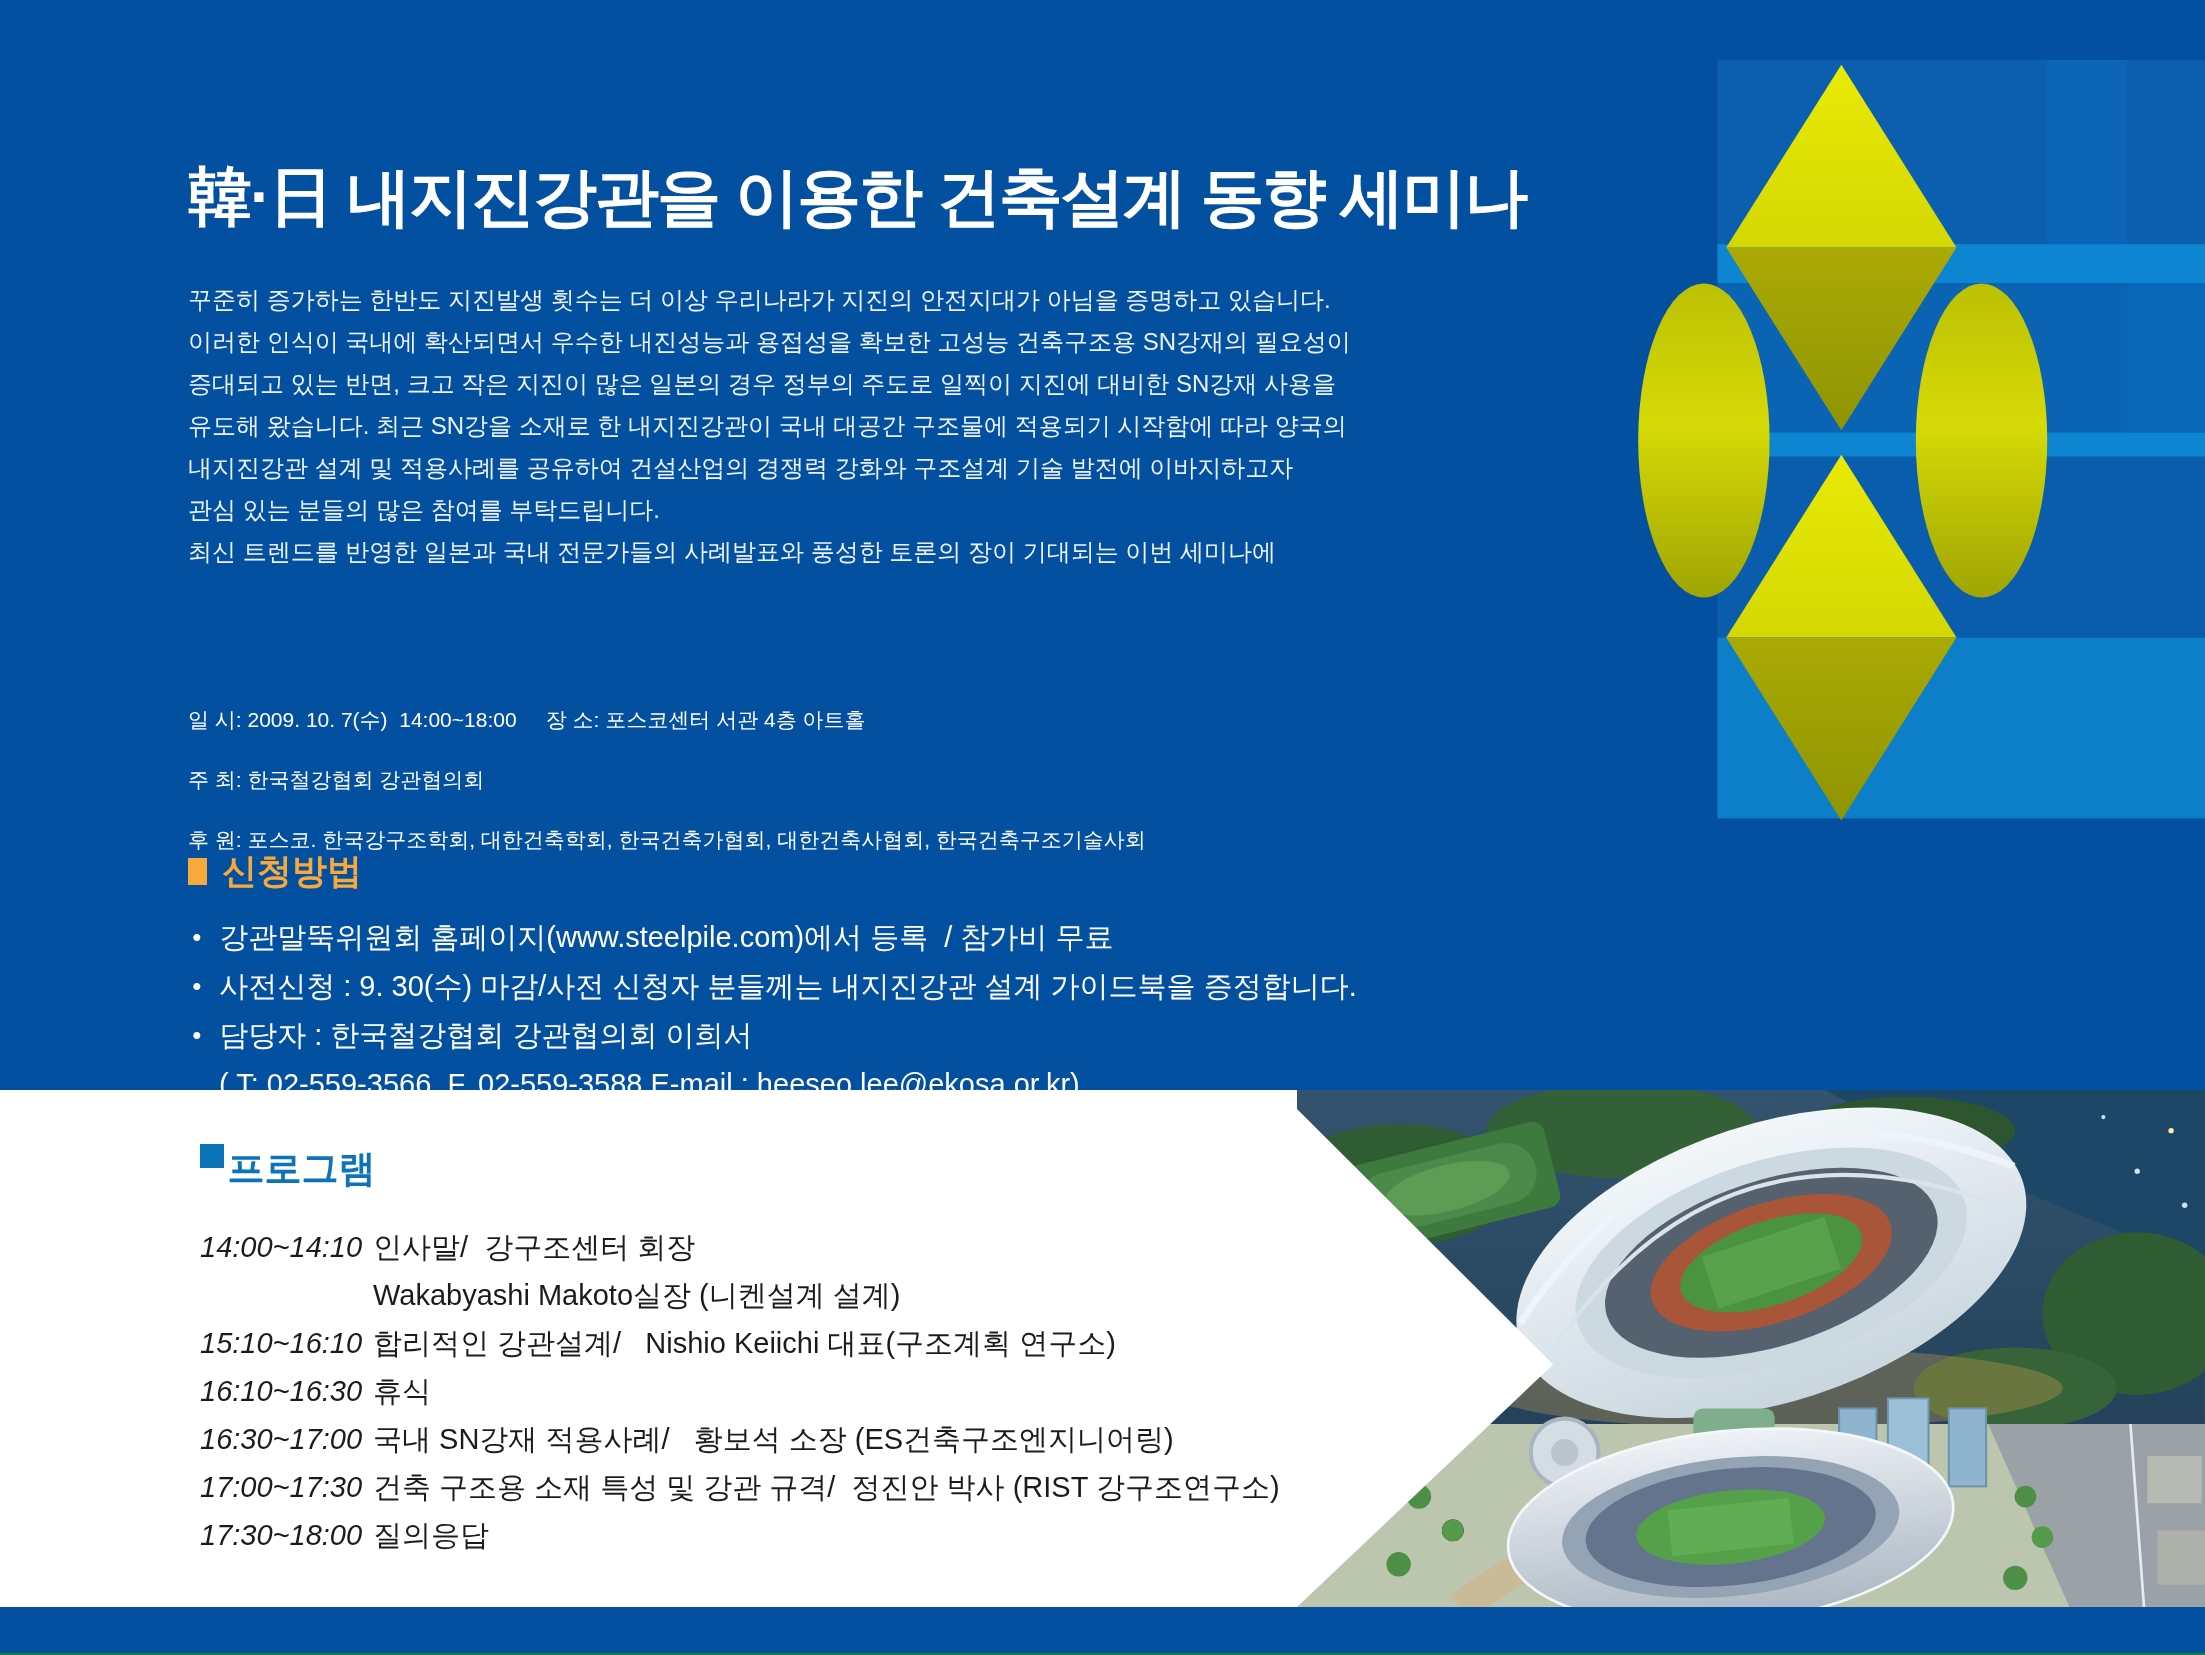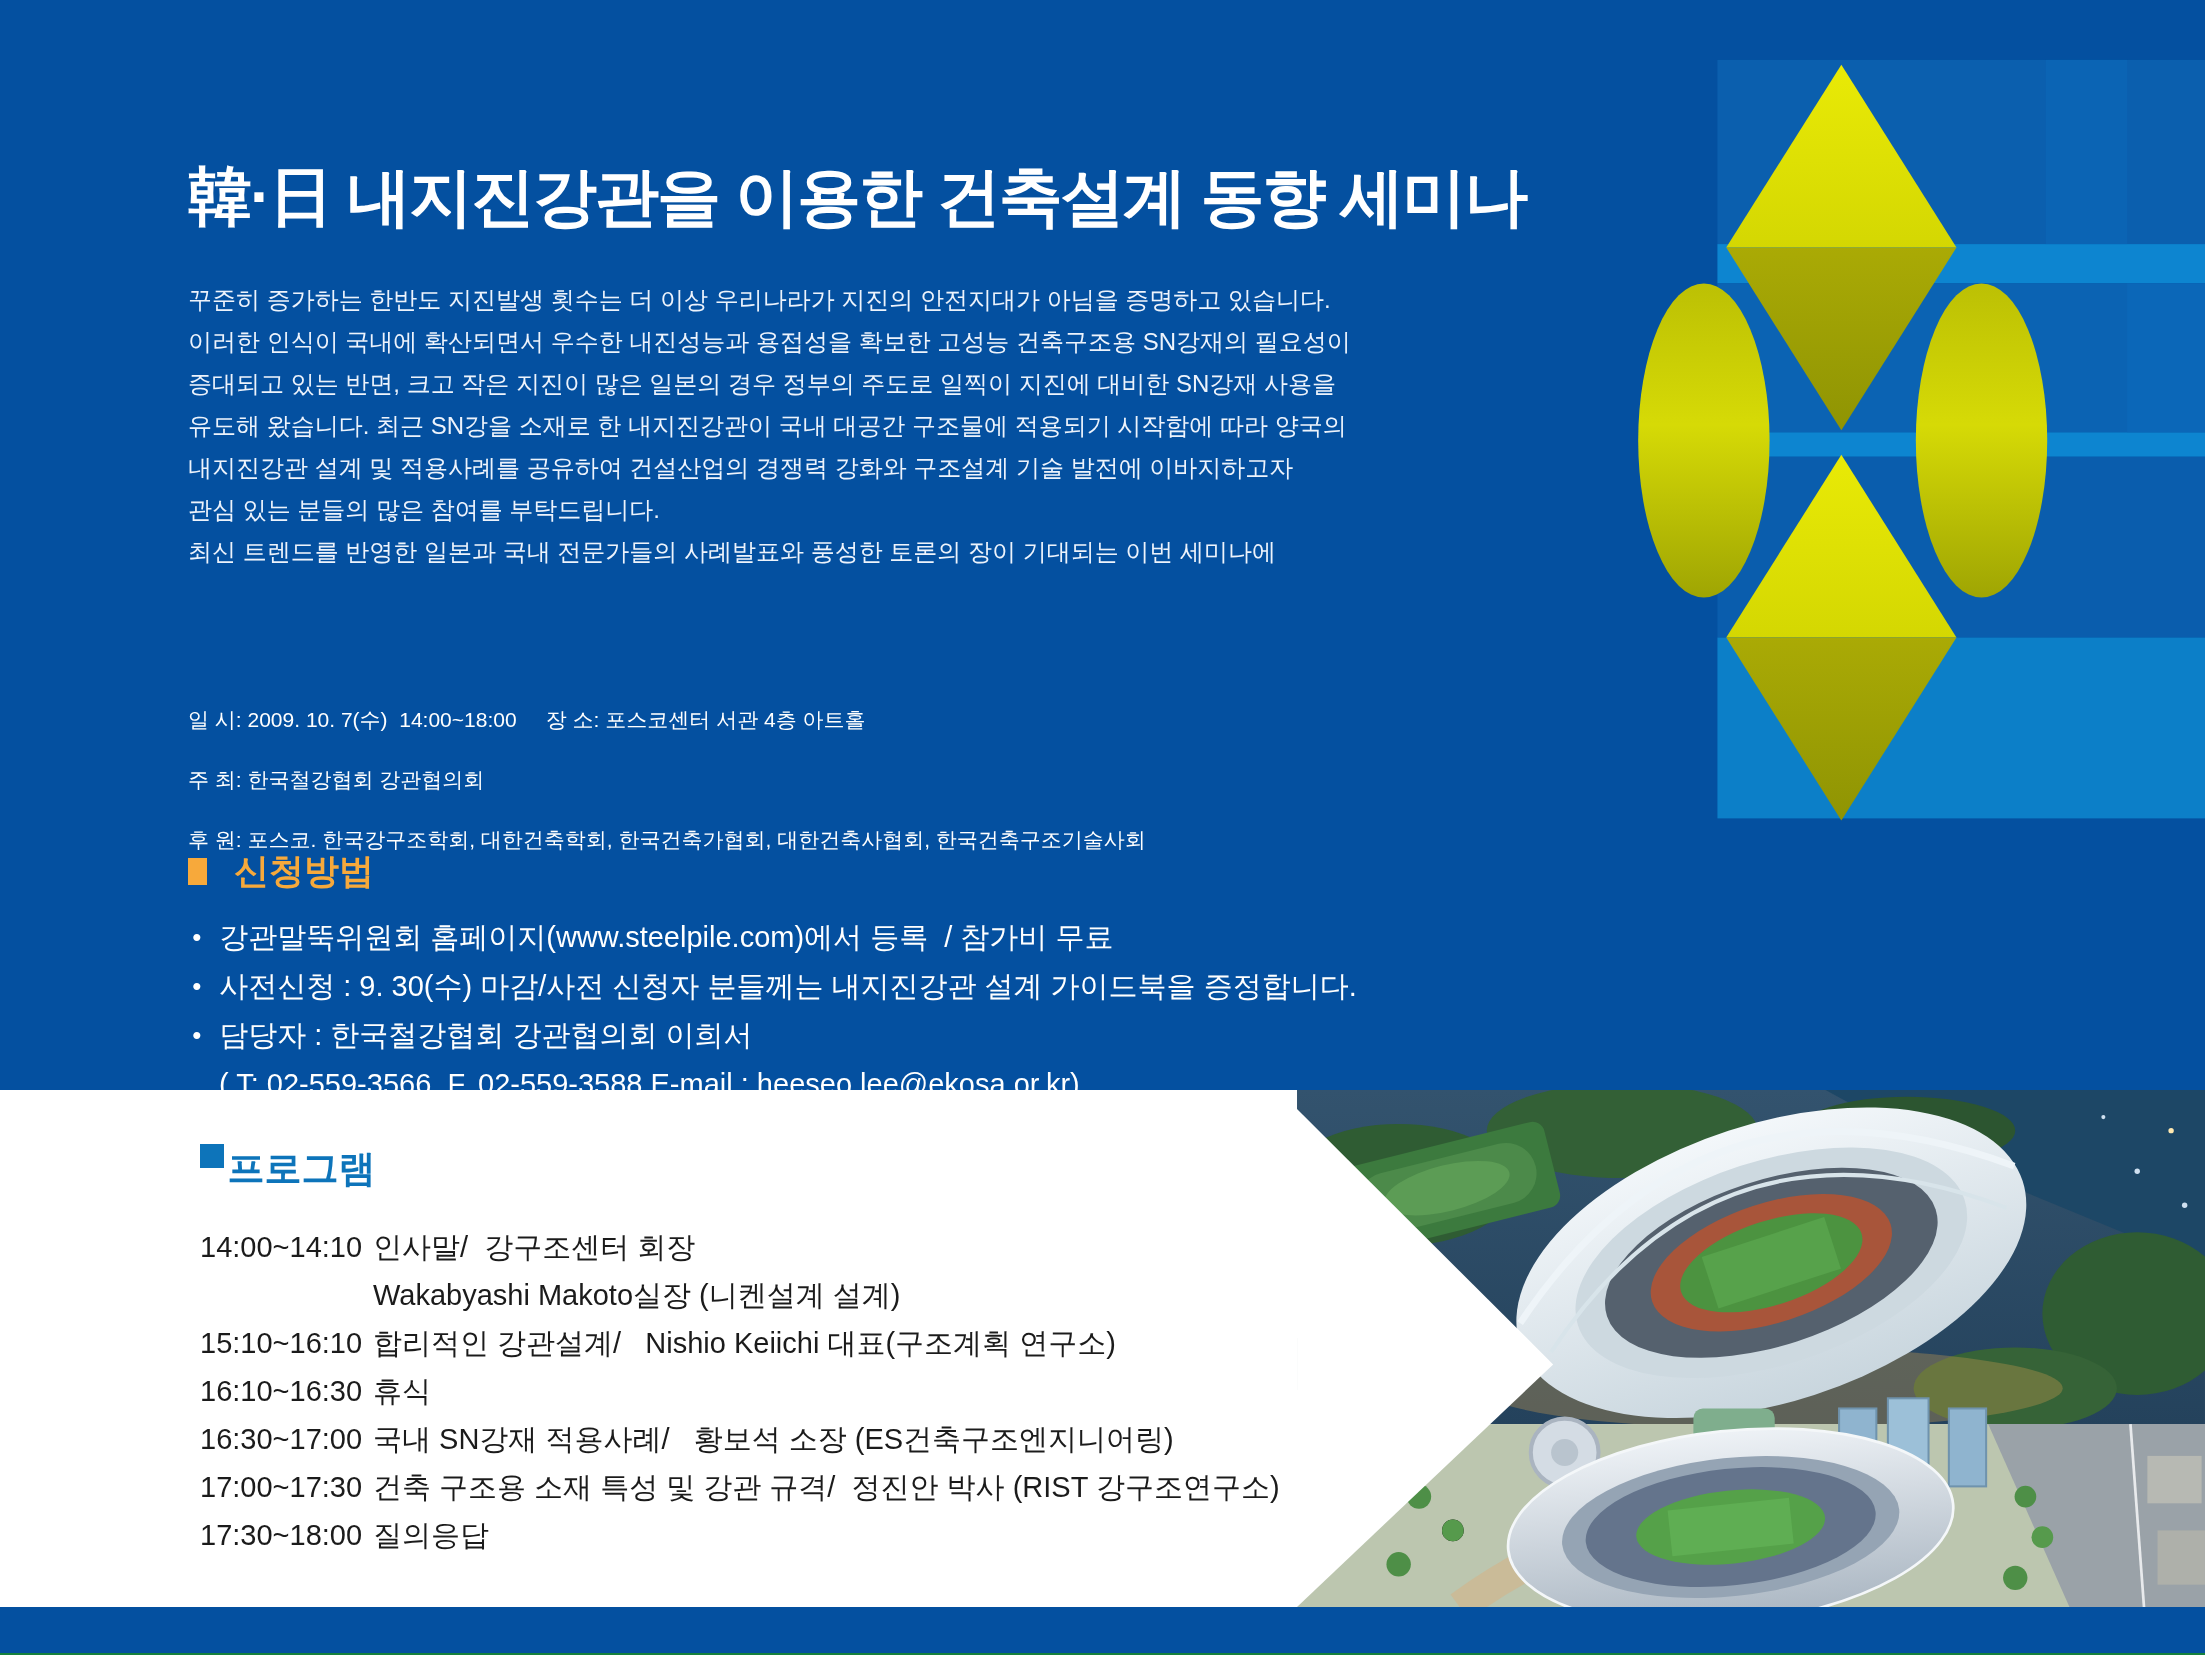--- a/index.html
+++ b/index.html
@@ -15,37 +15,37 @@
 
   .intro{position:absolute;left:188px;top:279px;width:1457px;color:#edf3fc;
          font-size:24px;line-height:42px;}
   .intro .line{white-space:pre;}
 
   .details{position:absolute;left:188px;top:690px;width:1762px;color:#ffffff;
            font-size:21px;line-height:60px;}
   .details .line{white-space:pre;}
 
   .apply{position:absolute;left:188px;top:848px;width:1491px;color:#ffffff;}
-  .apply-heading{display:flex;align-items:center;gap:27px;margin:0 0 17.6px 0;
+  .apply-heading{display:flex;align-items:center;gap:15px;margin:0 0 17.6px 0;
                  font-size:35px;font-weight:700;color:var(--accent-orange,#f7a93b);}
   .sq-orange{display:inline-block;width:19px;height:27px;background:var(--accent-orange,#f7a93b);}
   .apply-item{display:flex;gap:13.6px;font-size:29px;line-height:49px;white-space:pre;}
   .apply-item .bullet{width:17.6px;text-align:center;font-size:26px;}
   .apply-contact{margin-left:31px;font-size:29px;line-height:49px;white-space:pre;}
 
   
   .bottom-section{position:absolute;left:0;top:1090px;width:2205px;height:517px;background:#ffffff;}
   .photo-svg{position:absolute;left:1297px;top:0;width:908px;height:517px;}
 
   .program{position:absolute;left:200px;top:54px;width:1186px;color:#1b1b1b;}
   .program-heading{display:flex;align-items:flex-start;gap:3px;margin:0 0 28.5px 0;
                    font-size:37px;font-weight:700;color:var(--program-blue,#0d74ba);}
   .sq-blue{display:inline-block;width:24.4px;height:24.4px;background:var(--program-blue,#0d74ba);}
   .program-row{display:flex;font-size:29px;line-height:48px;}
-  .program-row .time{width:173px;flex:0 0 173px;}
+  .program-row .time{width:173px;flex:0 0 173px;font-style:italic;}
   .program-row .desc{white-space:pre;}
 
   
   .bottom-strip{position:absolute;left:0;top:1607px;width:2205px;height:46px;background:var(--background-blue,#0450a0);}
 </style>
 </head>
 <body>
 
 <div class="poster">
 

